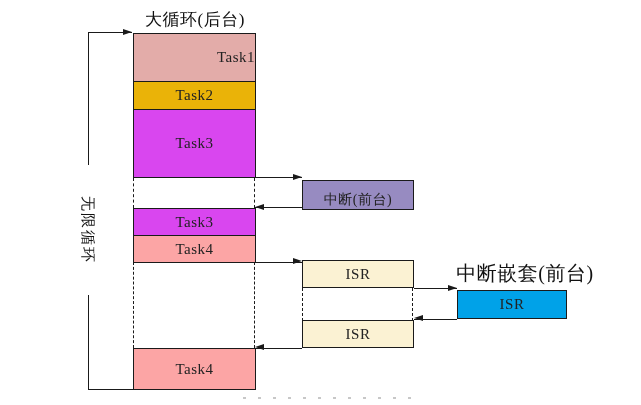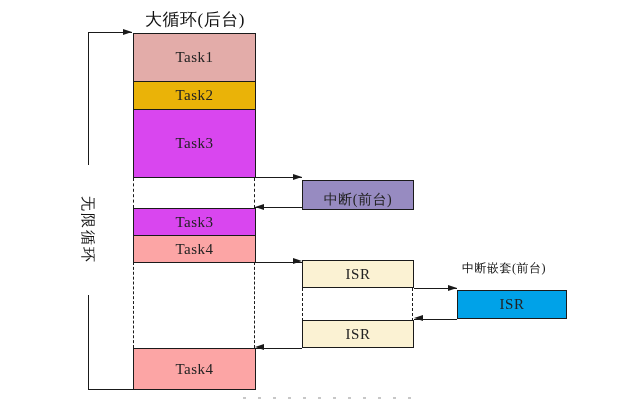--- a/index.html
+++ b/index.html
@@ -60,36 +60,36 @@
     background:repeating-linear-gradient(90deg,#9a9a9a 0 3px,transparent 3px 15px);
     opacity:.55;z-index:1;
   }
 </style>
 </head>
 <body>
 
 <div class="stage">
 
   <div class="title" style="left:110px;top:8px;width:170px;">大循环(后台)</div>
-  <div class="title" style="left:434px;top:260px;width:140px;font-size:12px;">中断嵌套(前台)</div>
+  <div class="title" style="left:455px;top:260px;width:140px;font-size:20px;">中断嵌套(前台)</div>
 
   <div class="vline" style="left:88px;top:33px;height:357px;"></div>
   <div class="hline" style="left:88px;top:389px;width:45px;"></div>
   <div class="arrow right" style="left:88px;top:32.3px;width:44px;"></div>
   <div class="loop-label">无限循环</div>
 
   <div class="vdash" style="left:133px;top:178px;height:30px;"></div>
   <div class="vdash" style="left:254px;top:178px;height:30px;"></div>
   <div class="vdash" style="left:133px;top:262px;height:86px;"></div>
   <div class="vdash" style="left:254px;top:262px;height:86px;"></div>
 
   <div class="vdash" style="left:302px;top:288px;height:33px;"></div>
   <div class="vdash" style="left:412px;top:288px;height:33px;"></div>
 
-  <div class="box c-task1" style="left:133px;top:33px;width:123px;height:49px;">
+  <div class="box c-task1" style="left:133px;top:33px;width:123px;height:49px;justify-content:flex-end;">
       <span>Task1</span>
     </div>
   <div class="box c-task2" style="left:133px;top:81px;width:123px;height:29px;">
       <span>Task2</span>
     </div>
   <div class="box c-task3" style="left:133px;top:109px;width:123px;height:69px;">
       <span>Task3</span>
     </div>
   <div class="box c-task3" style="left:133px;top:208px;width:123px;height:28px;">
       <span>Task3</span>

